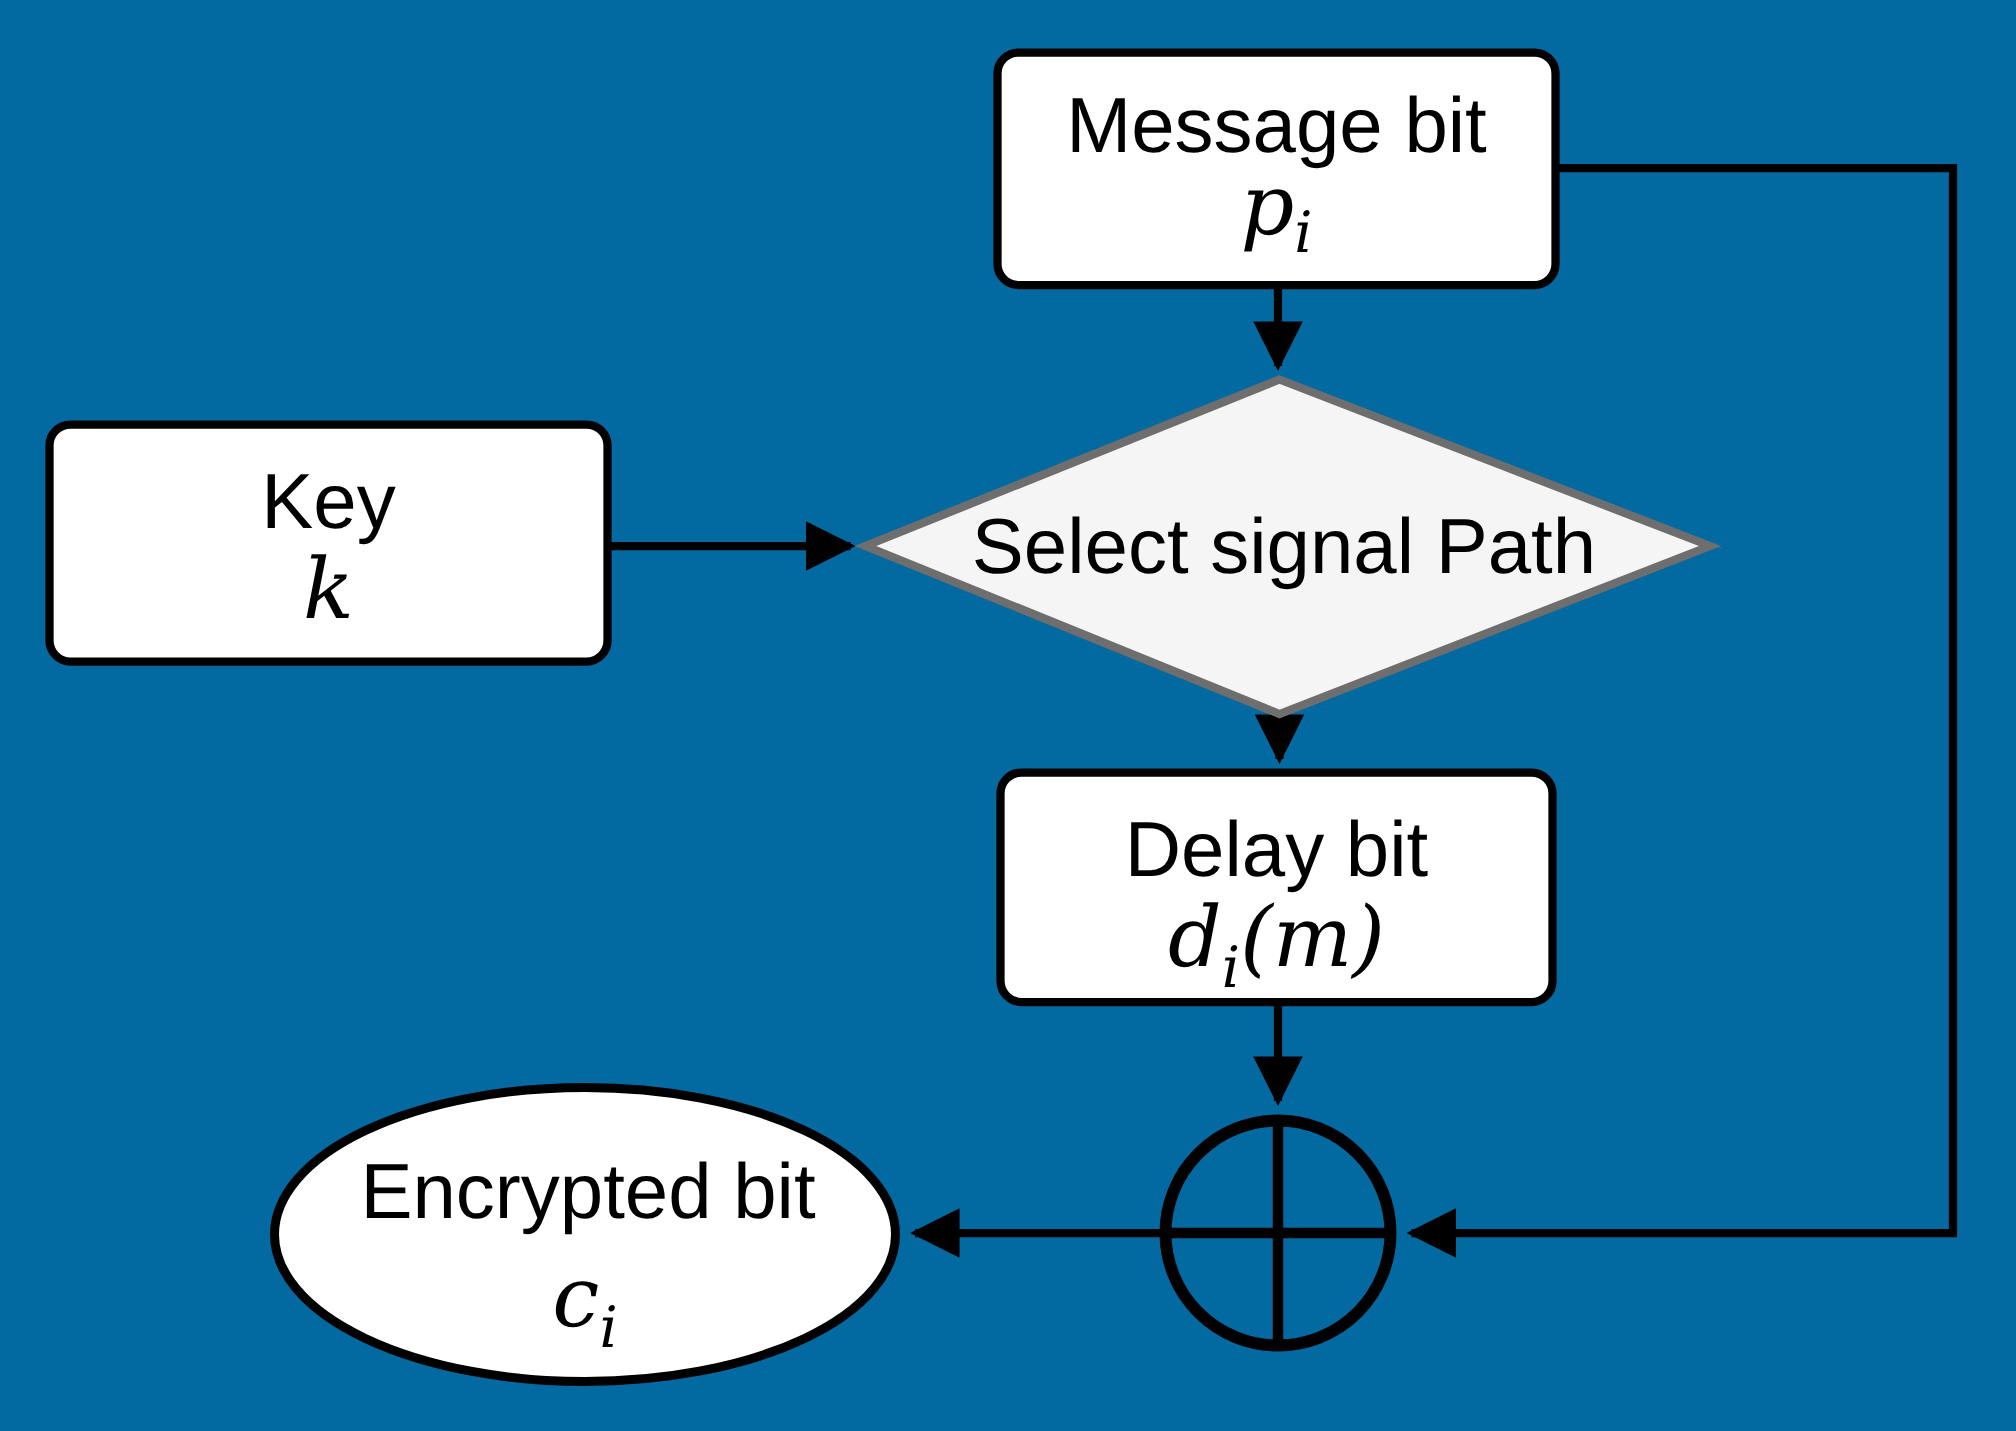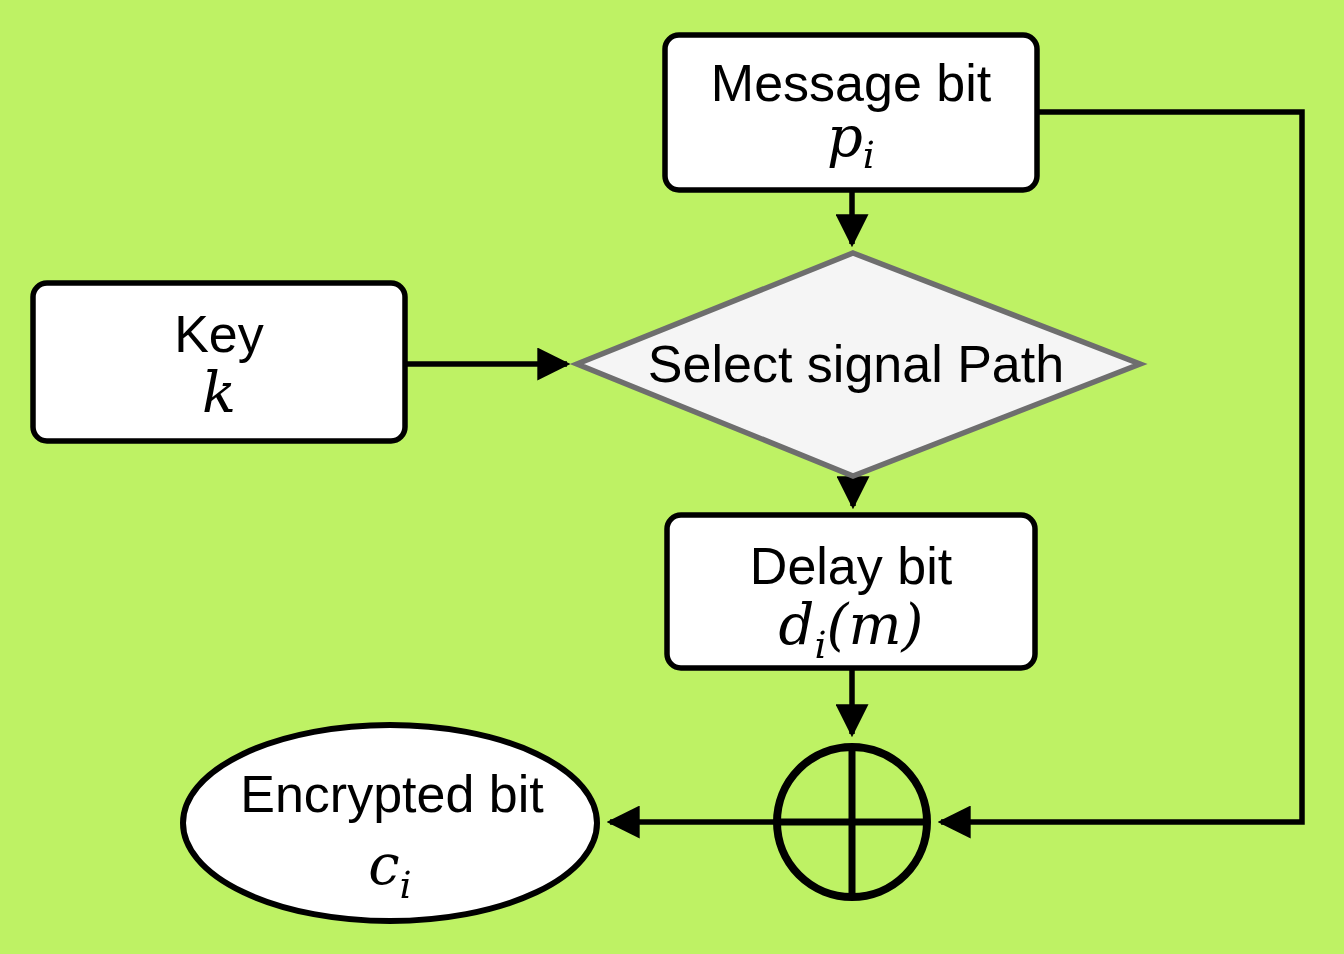--- a/index.html
+++ b/index.html
@@ -7,21 +7,21 @@
     padding: 0;
     background: #ffffff;
     width: 1344px;
     height: 954px;
     overflow: hidden;
   }
   .stage {
     position: relative;
     width: 1344px;
     height: 954px;
-    background: #bef264;
+    background: #0369a1;
   }
   svg { display: block; }
 
   .node-label {
     font-family: "Liberation Sans", sans-serif;
     font-size: 52px;
     fill: #000000;
     text-anchor: middle;
   }
   .math {

